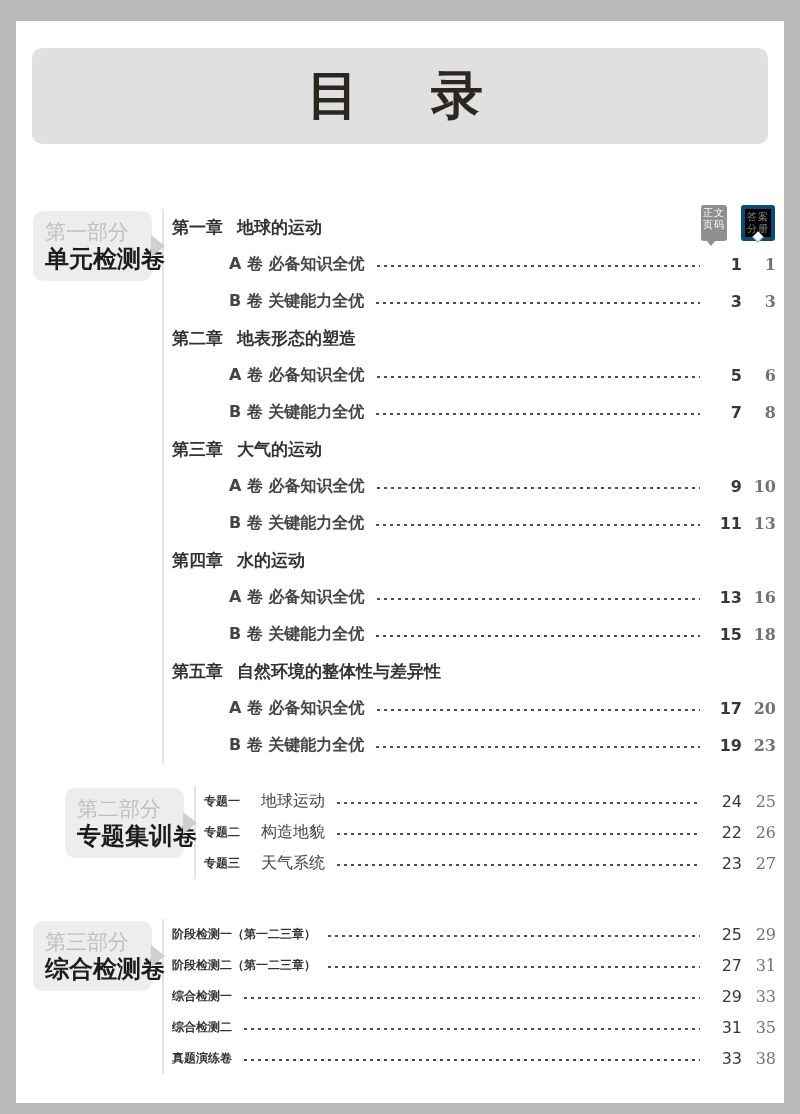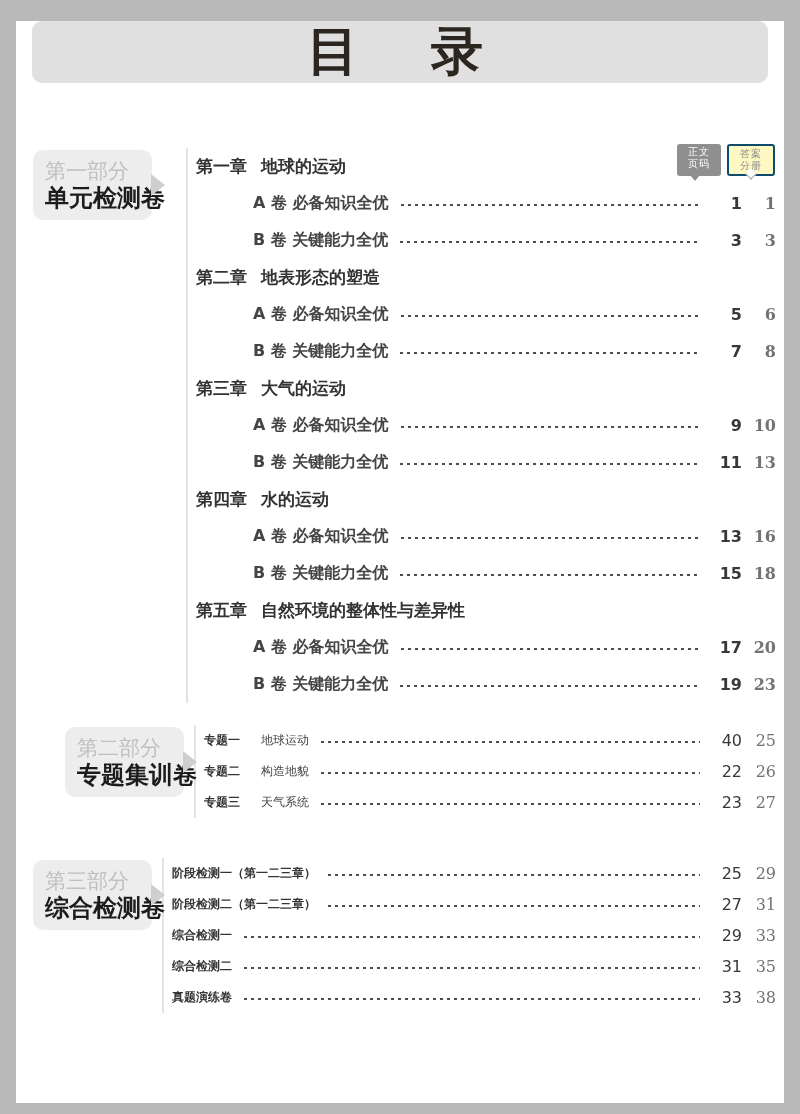--- a/index.html
+++ b/index.html
@@ -1,27 +1,27 @@
 <!DOCTYPE html>
 <html><head>
 <meta charset="utf-8">
 <style>
   html,body{margin:0;padding:0;}
   .canvas{position:relative;width:800px;height:1114px;background:#b9b9b9;
           font-family:"DejaVu Sans",sans-serif;overflow:hidden;}
   .page{position:absolute;left:16px;right:16px;top:21px;bottom:11px;background:#ffffff;}
 
-  .toc-header{margin:0 16px 0;height:62px;background:#e0e0e0;border-radius:10px;
+  .toc-header{margin:27px 16px 0;height:96px;background:#e0e0e0;border-radius:10px;
               display:flex;align-items:center;justify-content:center;
               font-size:52px;font-weight:bold;color:#2b2620;letter-spacing:10px;}
 
   .content{position:relative;margin-top:65px;}
 
   .section{display:flex;}
-  .sec1{margin-bottom:22px;gap:24px;}
+  .sec1{margin-bottom:22px;}
   .sec2{margin-bottom:40px;margin-left:32px;}
 
   .badge-col{flex:0 0 146px;width:146px;position:relative;}
   .badge{position:relative;margin:2px 0 0 17px;width:107px;background:#ededed;
          border-radius:10px;padding:8px 0 8px 12px;}
   .badge::after{content:'';position:absolute;right:-13px;top:50%;transform:translateY(-50%);
          border:11px solid transparent;border-right:0;border-left:14px solid #cfcfcf;}
   .badge .l1{font-size:21px;color:#c0bfbf;line-height:27px;white-space:nowrap;}
   .badge .l2{font-size:24px;font-weight:bold;color:#1c1c1c;line-height:27px;white-space:nowrap;}
 
@@ -31,38 +31,38 @@
   .sec2 .row,.sec3 .row{height:31px;}
 
   .chapter{font-size:17px;font-weight:bold;color:#333333;}
   .ch-num{margin-right:14px;white-space:nowrap;}
   .ch-title{white-space:nowrap;}
 
   .entry{padding-left:57px;font-size:16px;color:#454545;font-weight:bold;}
   .entry-label{white-space:nowrap;}
 
   .sp-num{flex:0 0 57px;width:57px;font-size:12px;font-weight:bold;color:#333333;white-space:nowrap;}
-  .sp-title{font-size:12px;color:#454545;white-space:nowrap;}
+  .sp-title{font-size:16px;color:#454545;white-space:nowrap;}
 
   .t3{font-size:12px;font-weight:bold;color:#333333;white-space:nowrap;}
 
   .leader{flex:1;align-self:center;height:8px;margin:2px 8px 0 10px;
           background-image:radial-gradient(circle,#4d4d4d 1.2px,transparent 1.45px);
           background-size:7px 8px;background-repeat:repeat-x;background-position:0 50%;}
   .num1{flex:0 0 34px;text-align:right;font-size:16px;color:#383838;}
   .num2{flex:0 0 34px;text-align:right;font-size:16px;color:#737373;
         font-family:"DejaVu Serif",serif;}
 
   .colheads{position:absolute;top:-4px;right:9px;display:flex;gap:6px;}
-  .colhead{width:44px;border-radius:3px;font-size:10px;line-height:12px;text-align:center;
+  .colhead{width:26px;border-radius:3px;font-size:10px;line-height:12px;text-align:center;
            padding:2px 0;position:relative;letter-spacing:1px;}
   .colhead.filled{background:#8f8f8f;color:#ffffff;}
   .colhead.filled::after{content:'';position:absolute;left:40%;bottom:-5px;transform:translateX(-50%);
            border:5px solid transparent;border-bottom:0;border-top:6px solid #8f8f8f;}
-  .colhead.outline{background:#fef9c3;border:2px solid #0c4a6e;color:#8a8a8a;}
+  .colhead.outline{background:#000000;border:4px solid #0c4a6e;color:#8a8a8a;margin-left:8px;}
   .colhead.outline::after{content:'';position:absolute;left:50%;bottom:-4px;
            transform:translateX(-50%) rotate(45deg);width:7px;height:7px;background:#ffffff;
            border-right:1px solid #a8a8a8;border-bottom:1px solid #a8a8a8;}
 </style>
 </head>
 <body>
 
 <div class="canvas">
  <div class="page">
 
@@ -183,21 +183,21 @@
         <div class="badge">
           <div class="l1">第二部分</div>
           <div class="l2">专题集训卷</div>
         </div>
       </div>
       <div class="rows">
         <div class="row">
           <span class="sp-num">专题一</span>
           <span class="sp-title">地球运动</span>
           <span class="leader"></span>
-          <span class="num1">40</span>
+          <span class="num1">24</span>
           <span class="num2">25</span>
         </div>
         <div class="row">
           <span class="sp-num">专题二</span>
           <span class="sp-title">构造地貌</span>
           <span class="leader"></span>
           <span class="num1">22</span>
           <span class="num2">26</span>
         </div>
         <div class="row">

